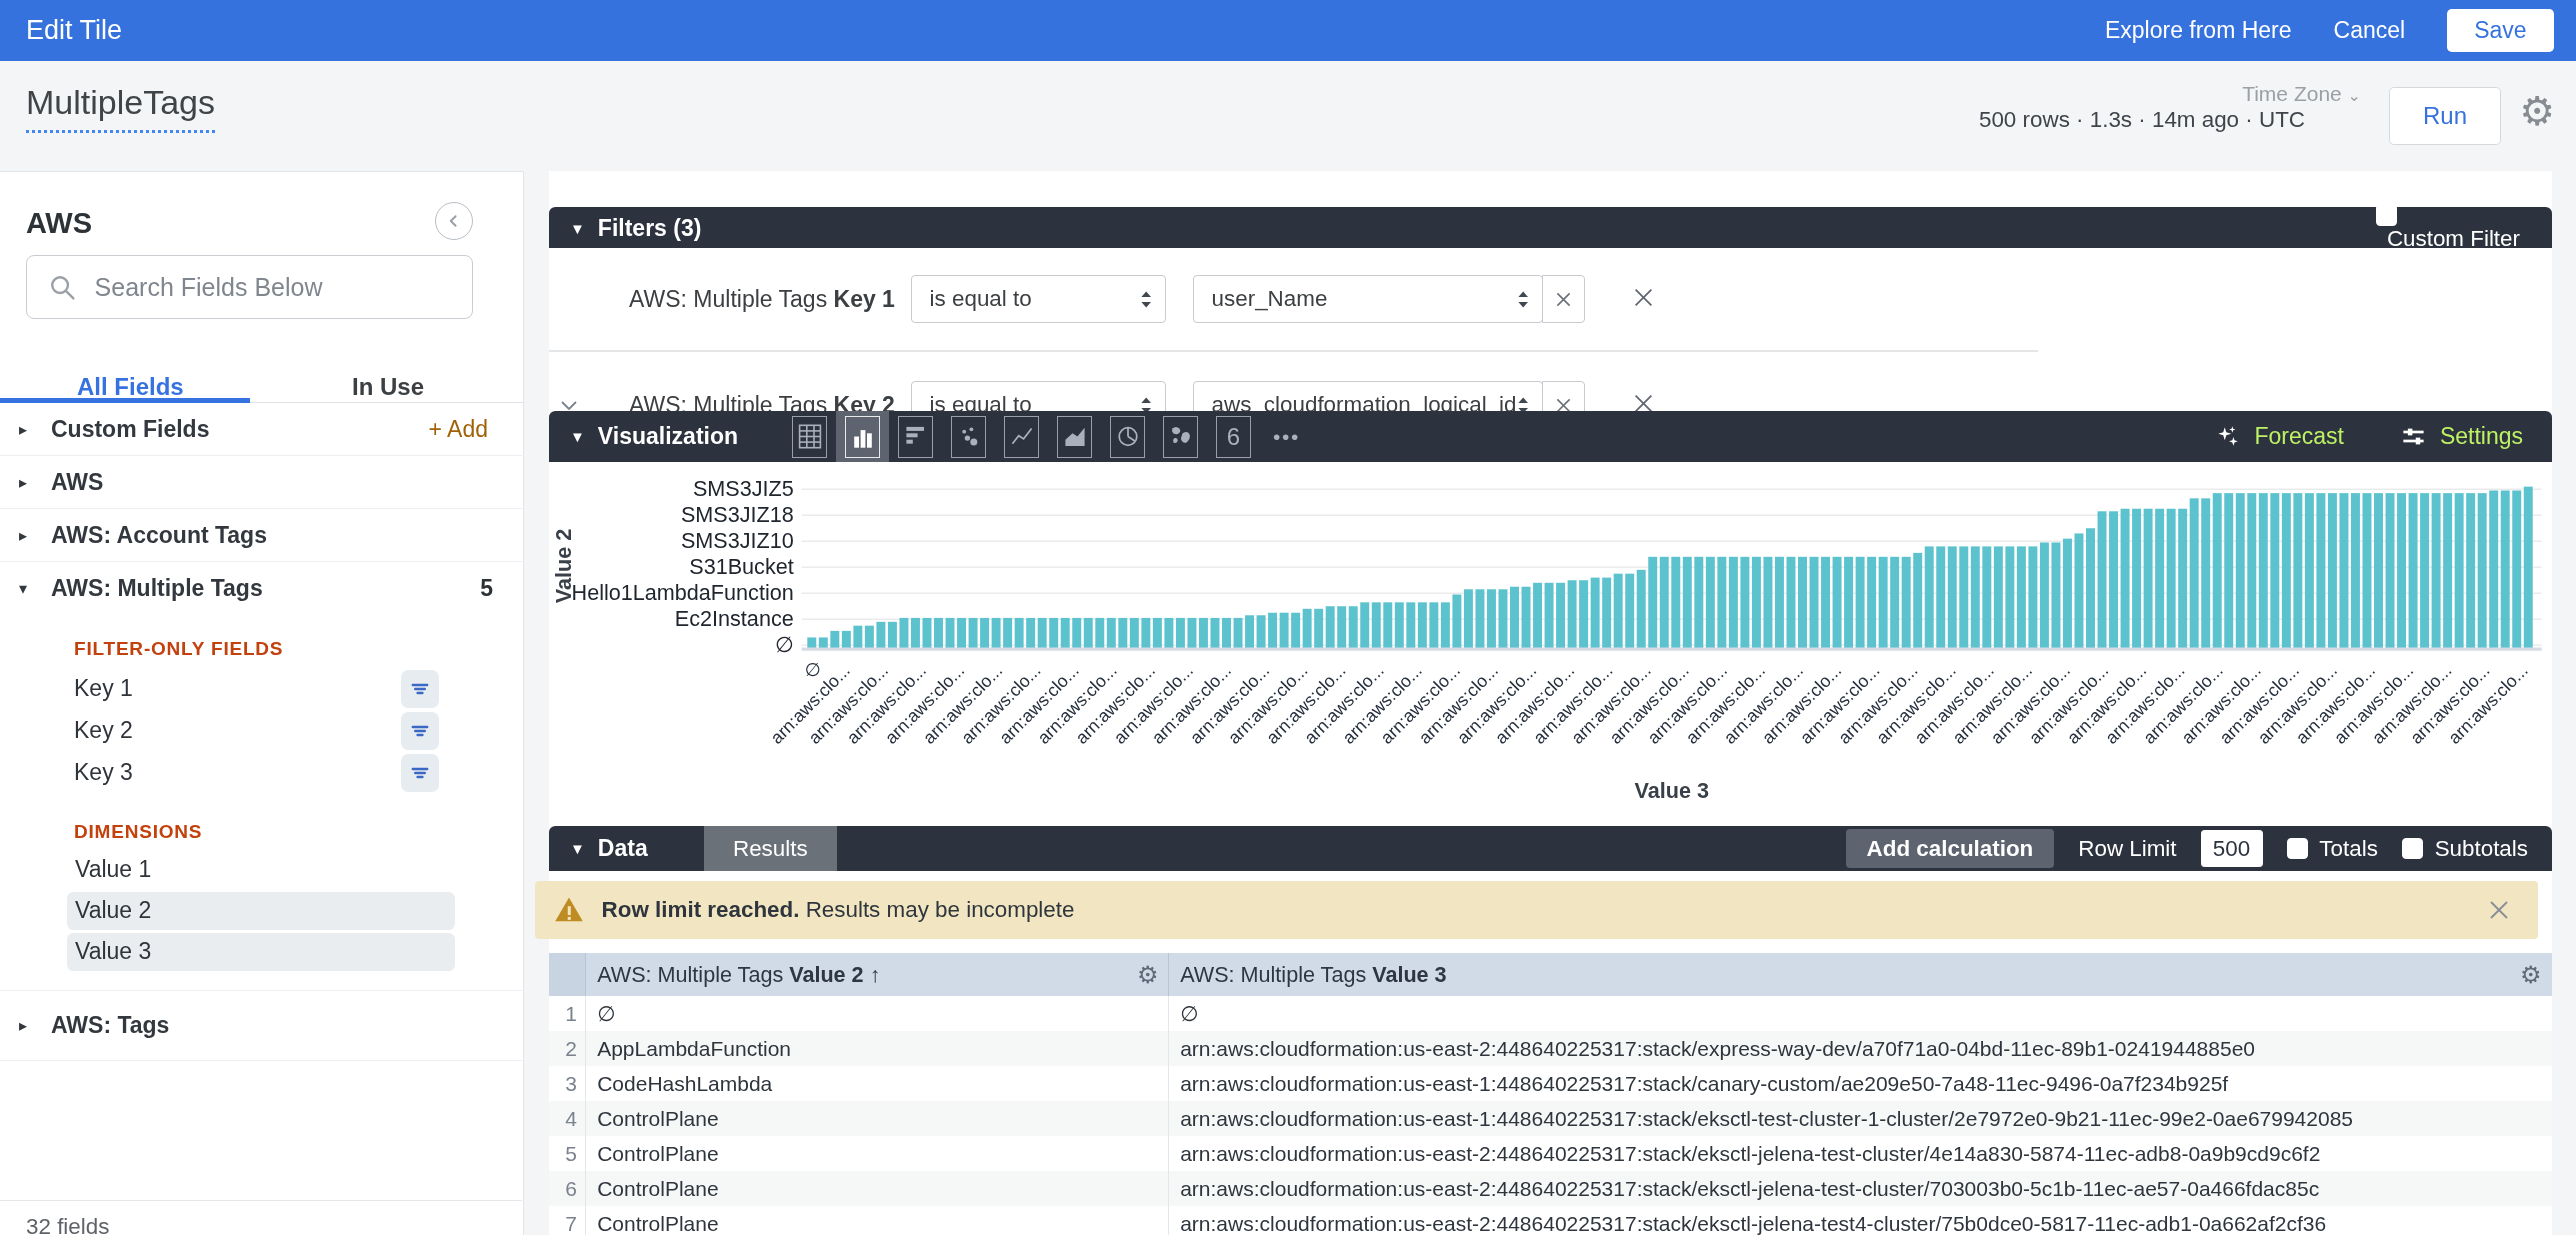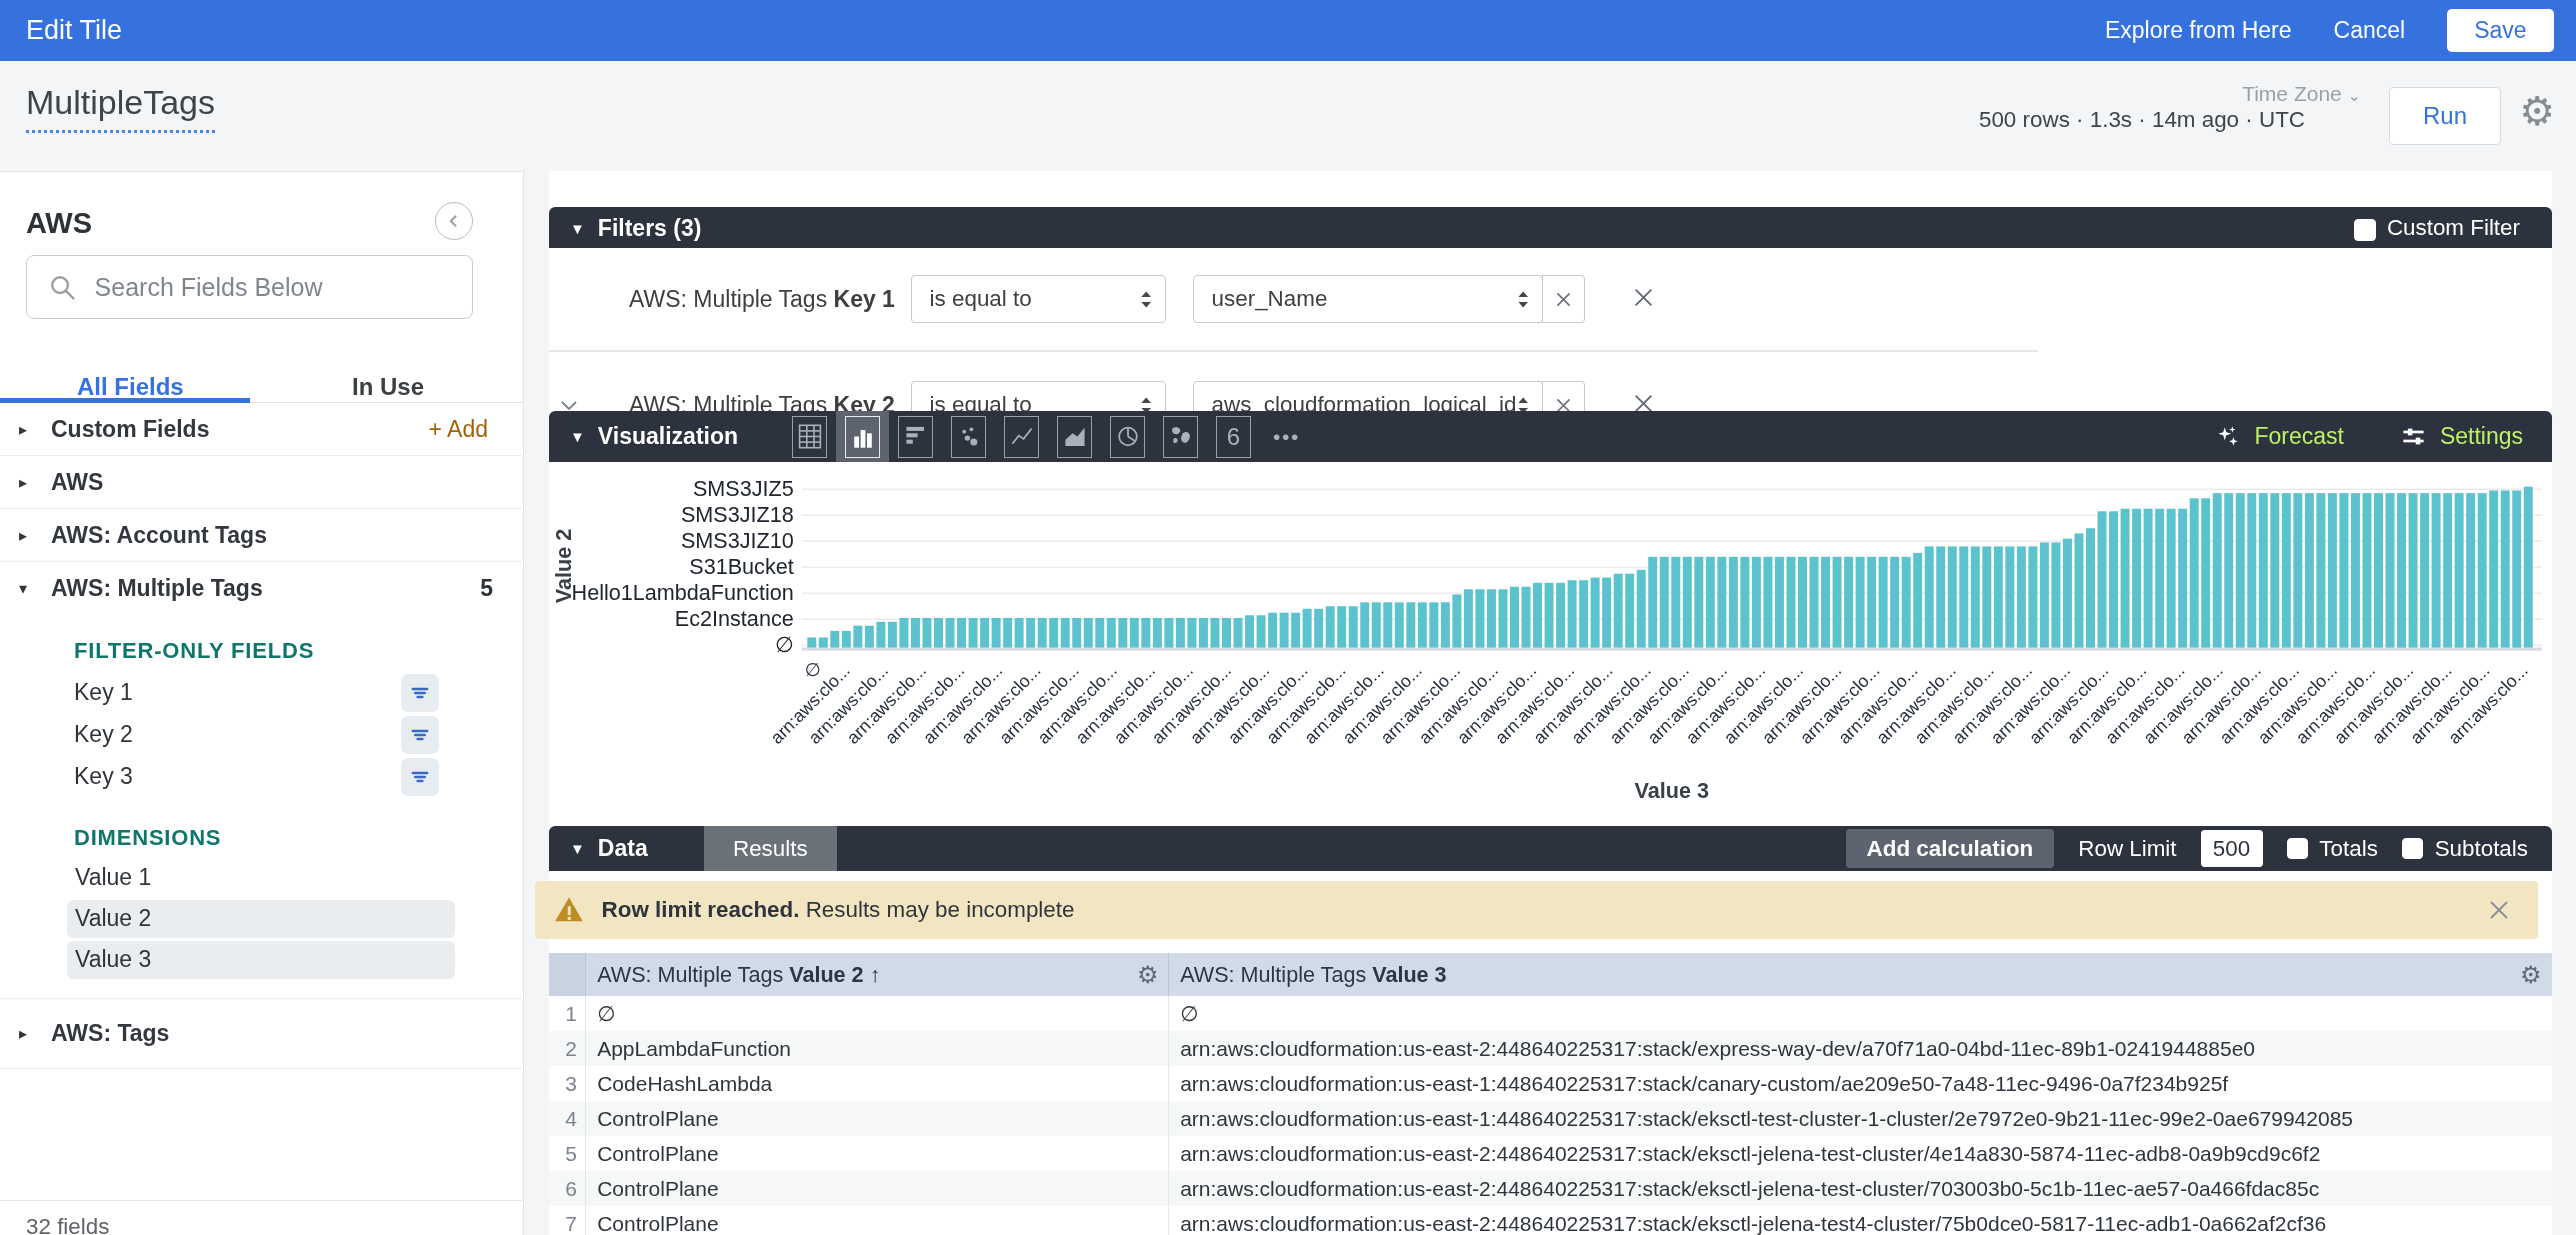--- a/index.html
+++ b/index.html
@@ -34,21 +34,21 @@
   .sb-tab.all { left:77px; color:#3672e0; }
   .sb-tab.inuse { left:352px; color:#3c4043; }
   .sb-tab-underline { position:absolute; left:0; top:45px; width:250px; height:4.8px; background:#3672e0; }
   .sb-list { position:absolute; left:0; top:231px; width:522px; }
   .sb-group { position:relative; height:53px; border-bottom:1.6px solid #eceff1; display:flex; align-items:center; cursor:pointer; }
   .sb-arrow { position:absolute; left:19px; font-size:16px; color:#33383f; }
   .sb-group-label { margin-left:51px; font-size:23px; font-weight:bold; color:#33383f; }
   .sb-add { position:absolute; right:34px; color:#a16207; font-size:23px; cursor:pointer; }
   .sb-count { position:absolute; right:29px; color:#2d3237; font-size:23px; font-weight:bold; }
   .sb-inner { position:relative; padding:9.6px 0 16px 0; border-bottom:1.6px solid #eceff1; }
-  .sb-sub-head { margin:13px 0 8px 74px; font-size:22px; letter-spacing:0.8px; color:#0f766e; font-weight:bold; }
+  .sb-sub-head { margin:13px 0 8px 74px; font-size:19px; letter-spacing:0.8px; color:#c2410c; font-weight:bold; }
   .sb-field { position:relative; height:42px; display:flex; align-items:center; cursor:pointer; }
   .sb-field-label { margin-left:74px; font-size:23px; color:#2f343a; }
   .sb-filter-btn { position:absolute; right:83px; width:38px; height:38px; background:#e7ecf1; border-radius:7.2px; display:flex; align-items:center; justify-content:center; cursor:pointer; }
   .sb-dim { position:relative; height:38px; margin:3.2px 67px 3.2px 67px; border-radius:6.4px; display:flex; align-items:center; cursor:pointer; }
   .sb-dim.selected { background:#e9edf0; }
   .sb-dim-label { margin-left:8px; font-size:23px; color:#2f343a; }
   .sb-footer { position:absolute; left:0; top:1028px; width:522px; border-top:1.6px solid #e5e7e9; }
   .sb-footer-label { margin:13px 0 0 26px; font-size:22.4px; color:#5f6368; }
 
   
@@ -56,21 +56,21 @@
   .dark-bar { position:absolute; left:549px; width:2003px; background:#2c323e; border-radius:6.4px 6.4px 0 0; display:flex; align-items:center; }
   .bar-caret { color:#fff; font-size:15px; margin-left:21px; }
   .bar-title { color:#fff; font-size:23px; font-weight:bold; margin-left:13px; white-space:nowrap; }
   #filters-bar { top:207px; height:42px; }
   #viz-bar { top:411px; height:51px; }
   #data-bar { top:826px; height:45px; }
 
   .cb { display:inline-block; width:21.6px; height:21.6px; background:#fff; border:1.6px solid #c6cad0; border-radius:4px; cursor:pointer; flex:none; }
   .dark-bar .cb { border-color:#fff; }
   .cb-label { color:#fff; font-size:22.4px; margin-left:11.2px; white-space:nowrap; }
-  .custom-filter { position:absolute; right:32px; display:flex; align-items:flex-end; }
+  .custom-filter { position:absolute; right:32px; display:flex; align-items:flex-start;flex-direction:column; }
 
   
   #filter-rows { position:absolute; left:549px; top:248px; width:2003px; height:163px; overflow:hidden; background:#fff; }
   .filter-row { position:absolute; left:0; width:2003px; height:102px; display:flex; align-items:center; }
   .filter-row .chev { position:absolute; left:8px; color:#7a818b; }
   .f-label { position:absolute; left:80px; font-size:23px; color:#3c4043; white-space:nowrap; }
   .f-label b { font-weight:bold; }
   .f-select { position:absolute; height:48px; background:#fff; border:1.6px solid #c7cacf; border-radius:4px; display:flex; align-items:center; cursor:pointer; }
   .f-select .txt { margin-left:17.6px; font-size:22.4px; color:#3c4043; white-space:nowrap; overflow:hidden; }
   .f-select .ud { position:absolute; right:11.2px; }

